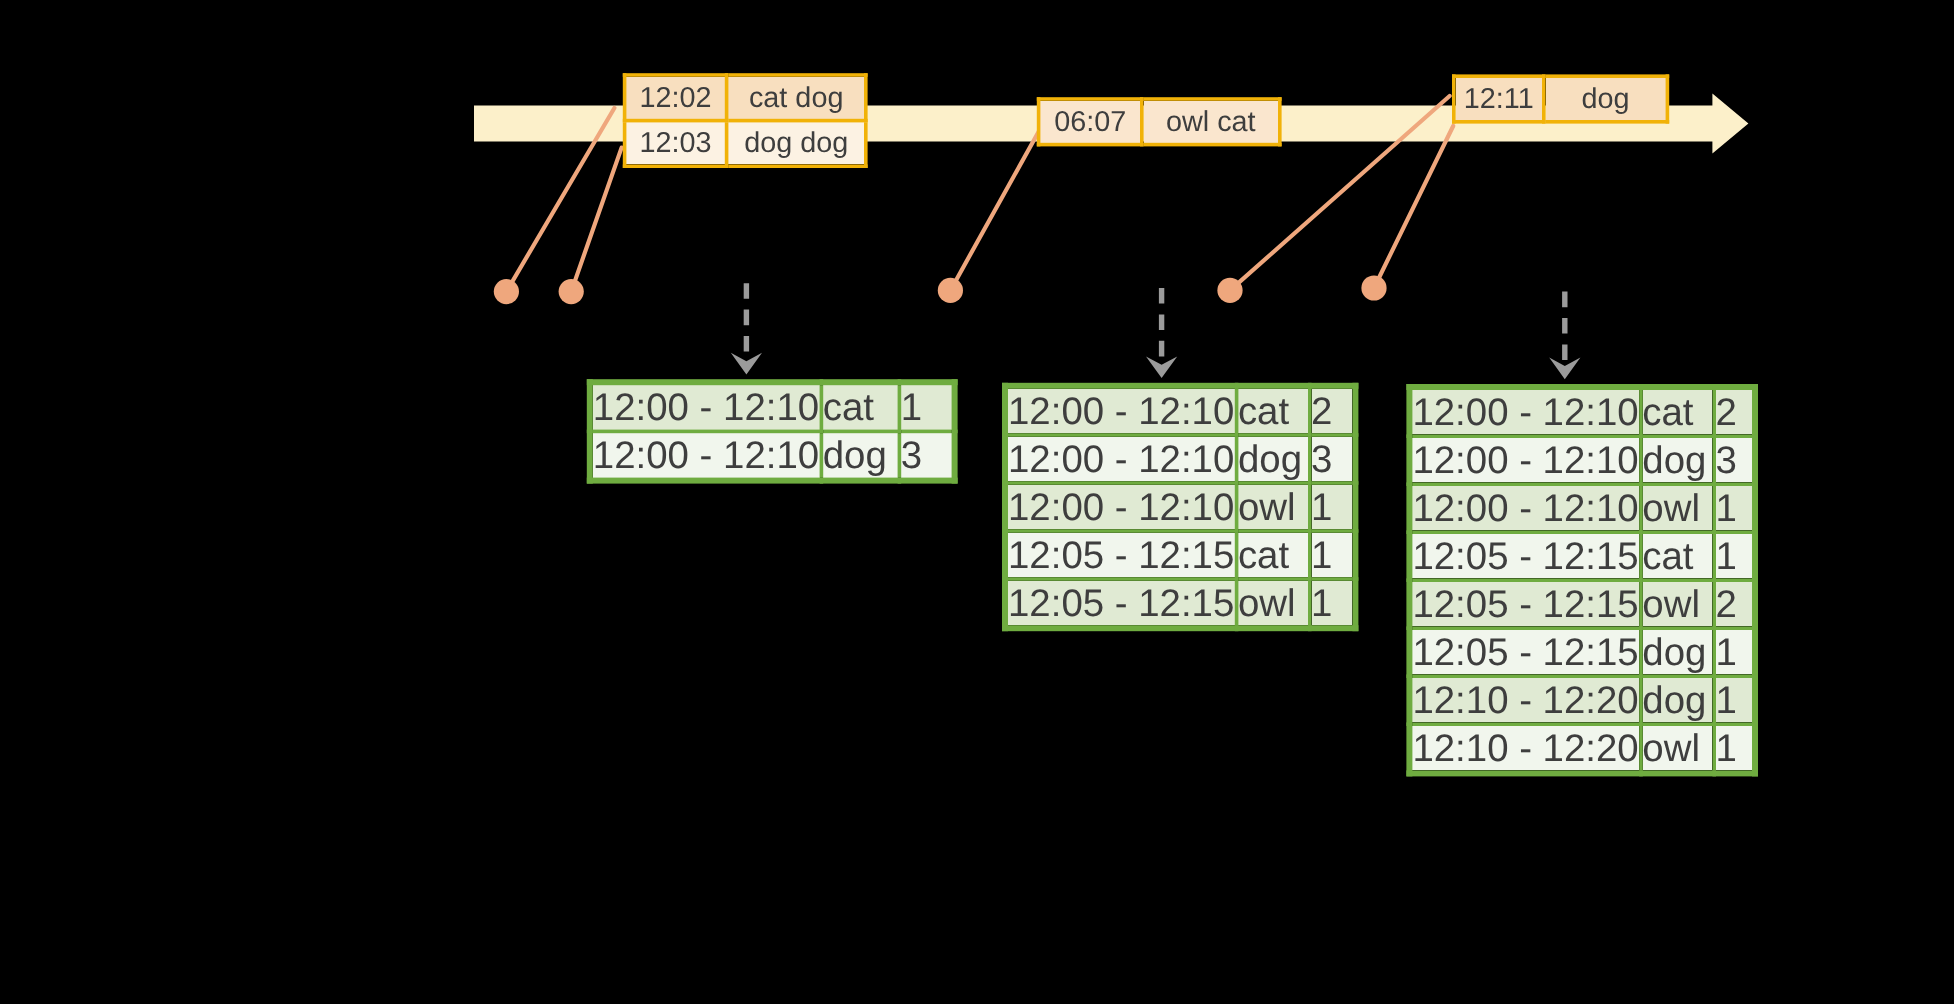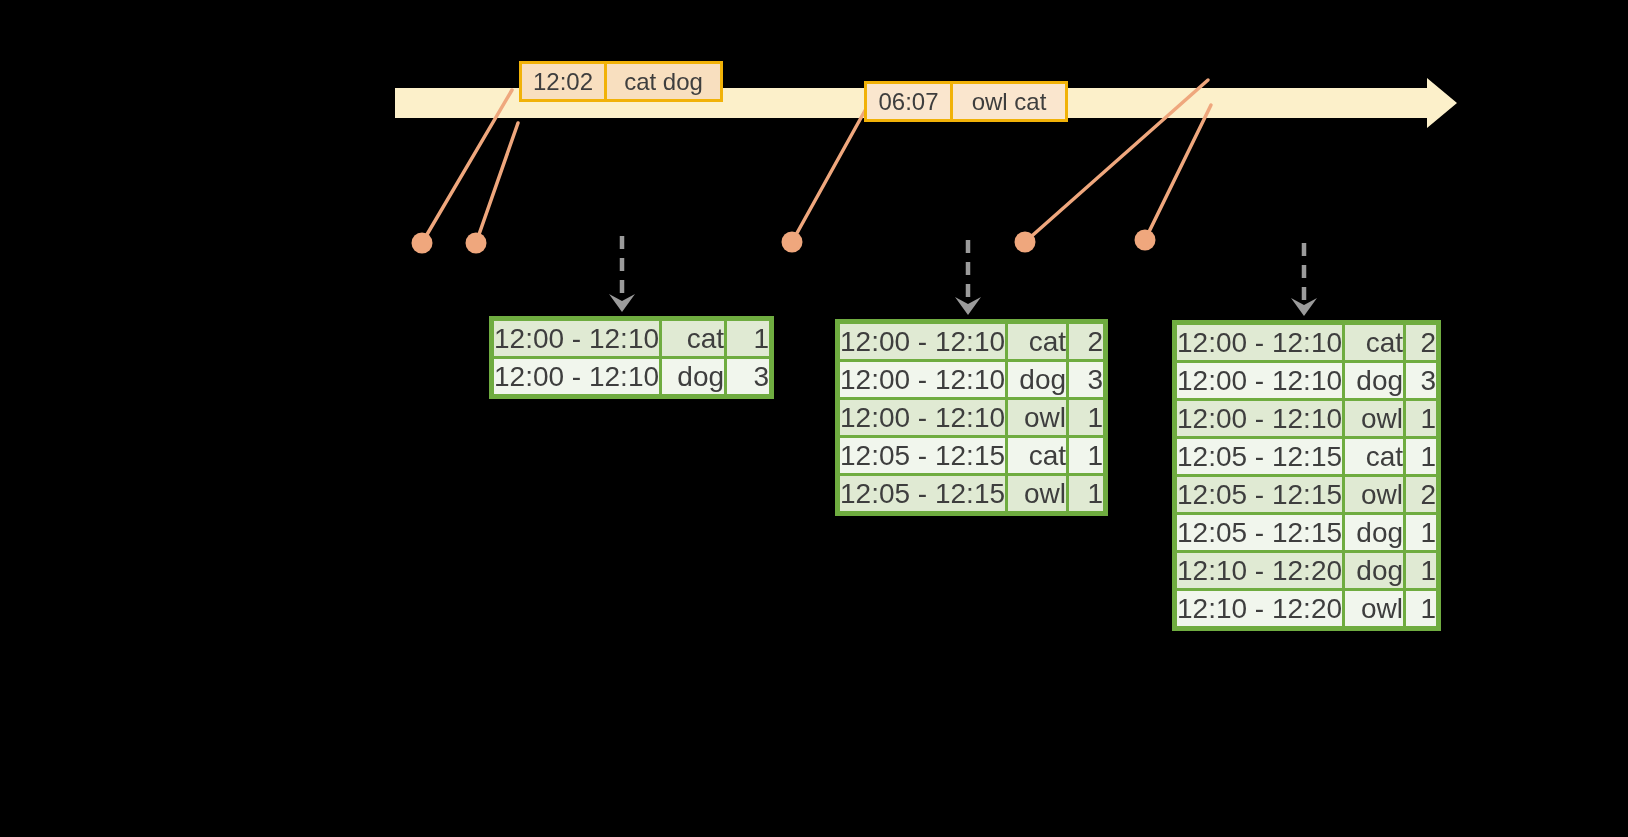--- a/index.html
+++ b/index.html
@@ -62,23 +62,23 @@
   table.rt{
     position:absolute;
     border-collapse:collapse;
     table-layout:fixed;
     border:5px solid var(--result-border);
   }
   table.rt td{
     border:3px solid var(--result-border);
     height:35px;
     padding:0;
-    text-align:right;
+    text-align:left;
     vertical-align:middle;
-    font-size:28px;
+    font-size:32px;
     color:var(--text);
     background:var(--result-row-light);
     overflow:hidden;
     white-space:nowrap;
   }
   table.rt tr.dark td{background:var(--result-row-dark);}
   #result-table-1{left:489px;top:316px;}
   #result-table-1 .col-window{width:145px;}
   #result-table-1 .col-word{width:62px;}
   #result-table-1 .col-count{width:42px;}
@@ -129,36 +129,44 @@
   </svg>
 
   <table class="et" id="event-table-1">
     <tbody>
 
         <tr class="dark">
           <td class="col-time">12:02</td>
           <td class="col-words">cat dog</td>
         </tr>
 
+        <tr>
+          <td class="col-time">12:03</td>
+          <td class="col-words">dog dog</td>
+        </tr>
       </tbody>
   </table>
 
   <table class="et single" id="event-table-2">
     <tbody>
 
         <tr class="dark">
           <td class="col-time">06:07</td>
           <td class="col-words">owl cat</td>
         </tr>
       </tbody>
   </table>
 
   <table class="et" id="event-table-3">
     <tbody>
 
+        <tr class="dark">
+          <td class="col-time">12:11</td>
+          <td class="col-words">dog</td>
+        </tr>
 
       </tbody>
   </table>
 
   <table class="rt" id="result-table-1">
     <tbody>
 
         <tr class="dark">
           <td class="col-window">12:00 - 12:10</td>
           <td class="col-word">cat</td>

